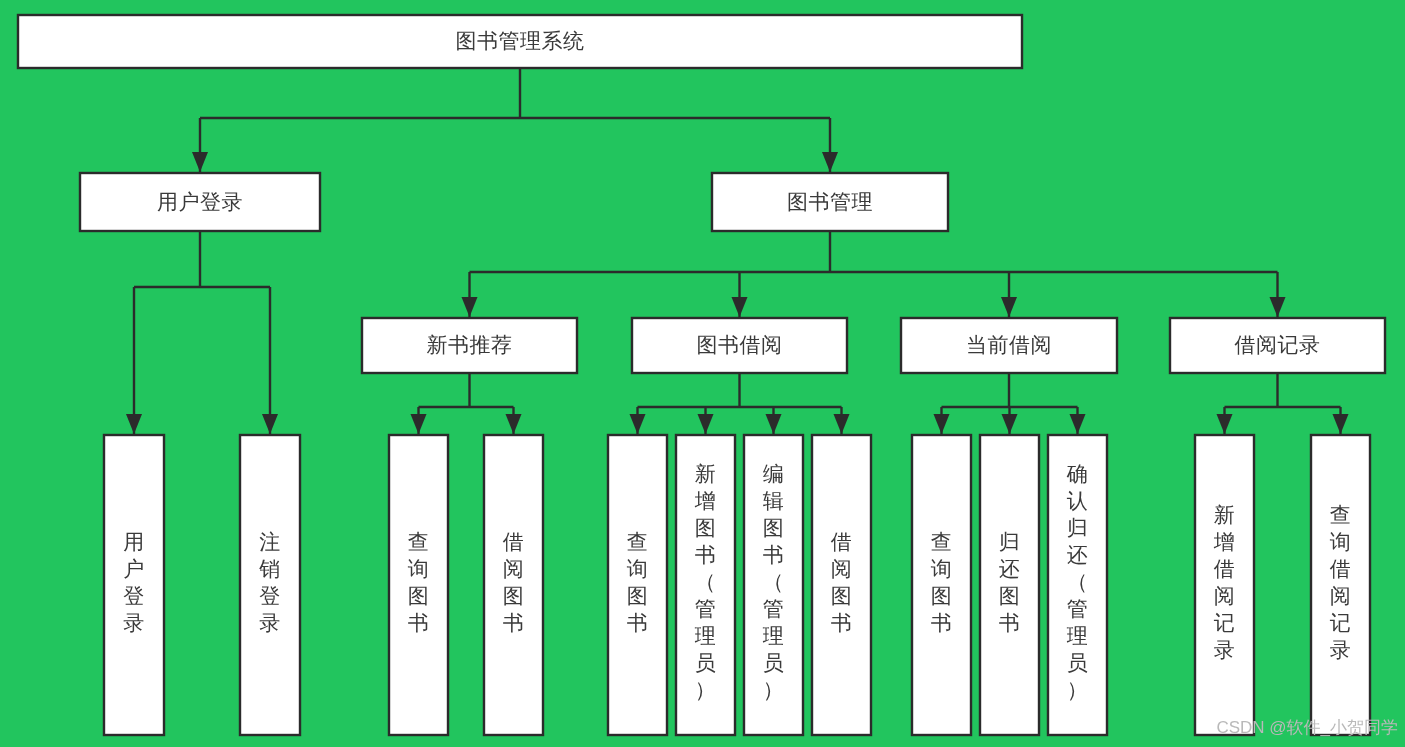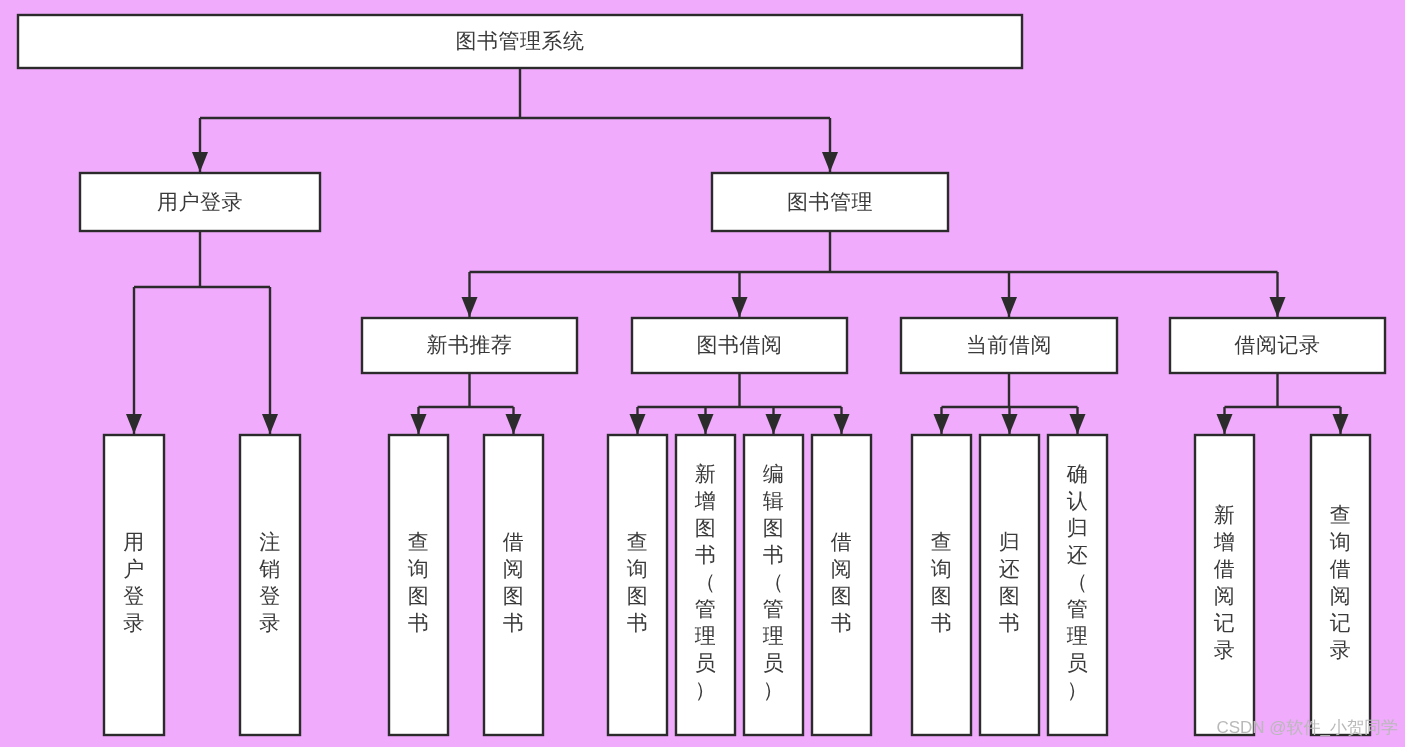--- a/index.html
+++ b/index.html
@@ -12,21 +12,21 @@
     width: 1405px;
     height: 747px;
     font-family: "Liberation Sans", "DejaVu Sans", sans-serif;
     overflow: hidden;
     position: relative;
   }
   #diagram-root {
     position: relative;
     width: 1405px;
     height: 747px;
-    background: #f0abfc;
+    background: #22c55e;
   }
   svg.diagram-canvas {
     position: absolute;
     left: 0;
     top: 0;
     width: 1405px;
     height: 747px;
     display: block;
   }
   .node-box {

